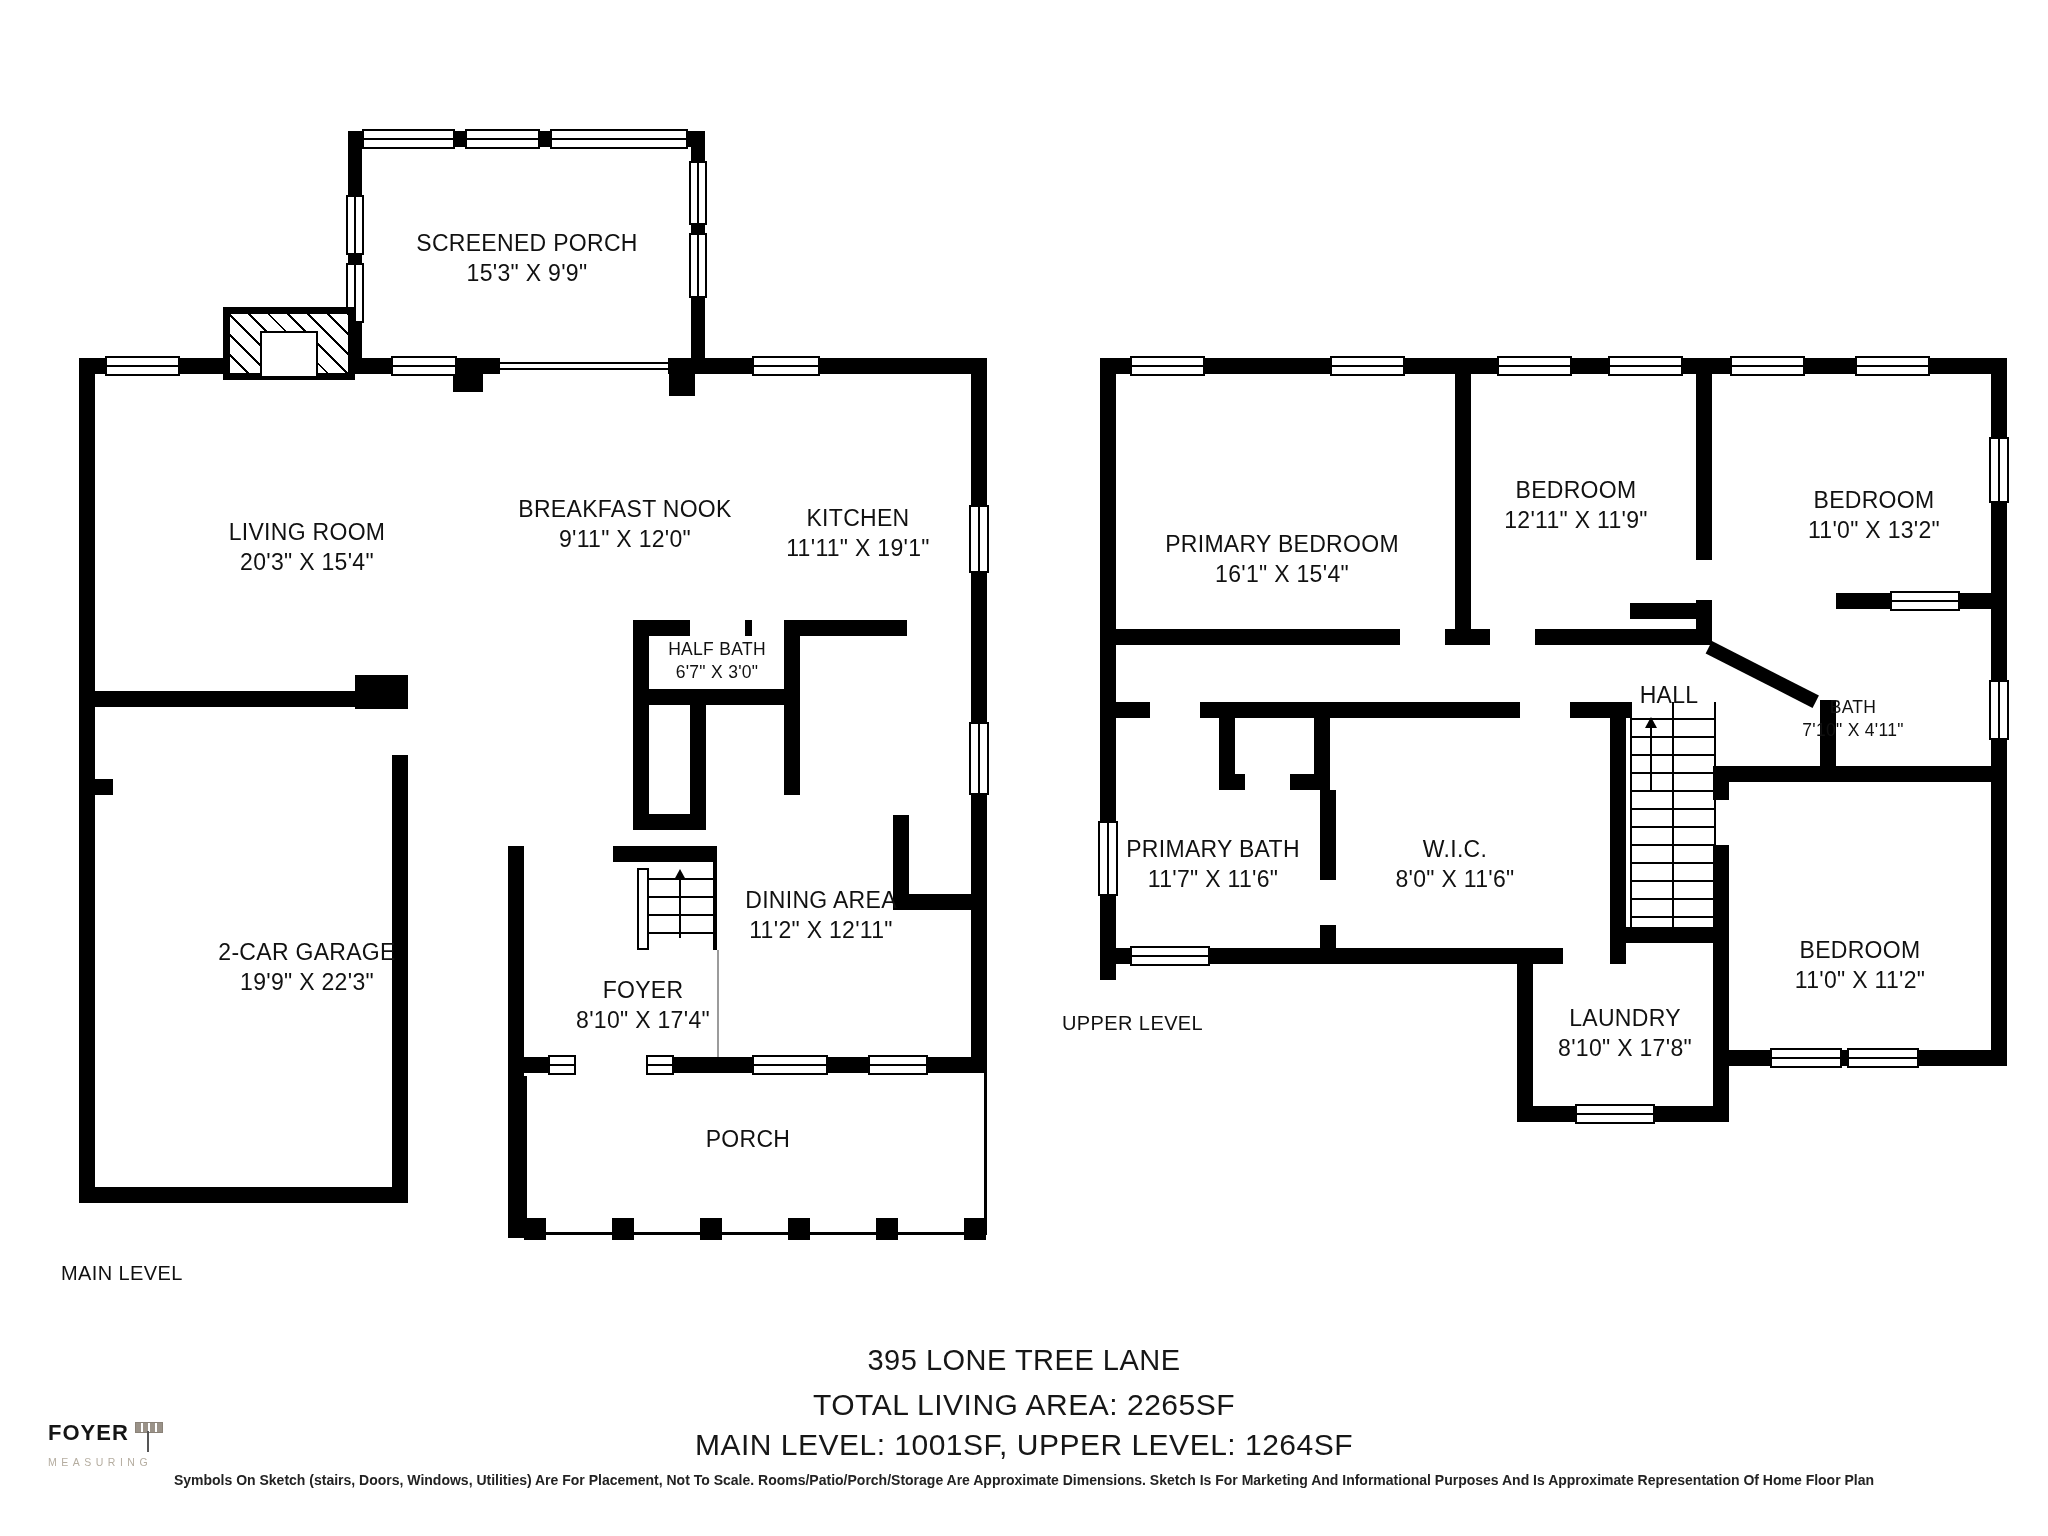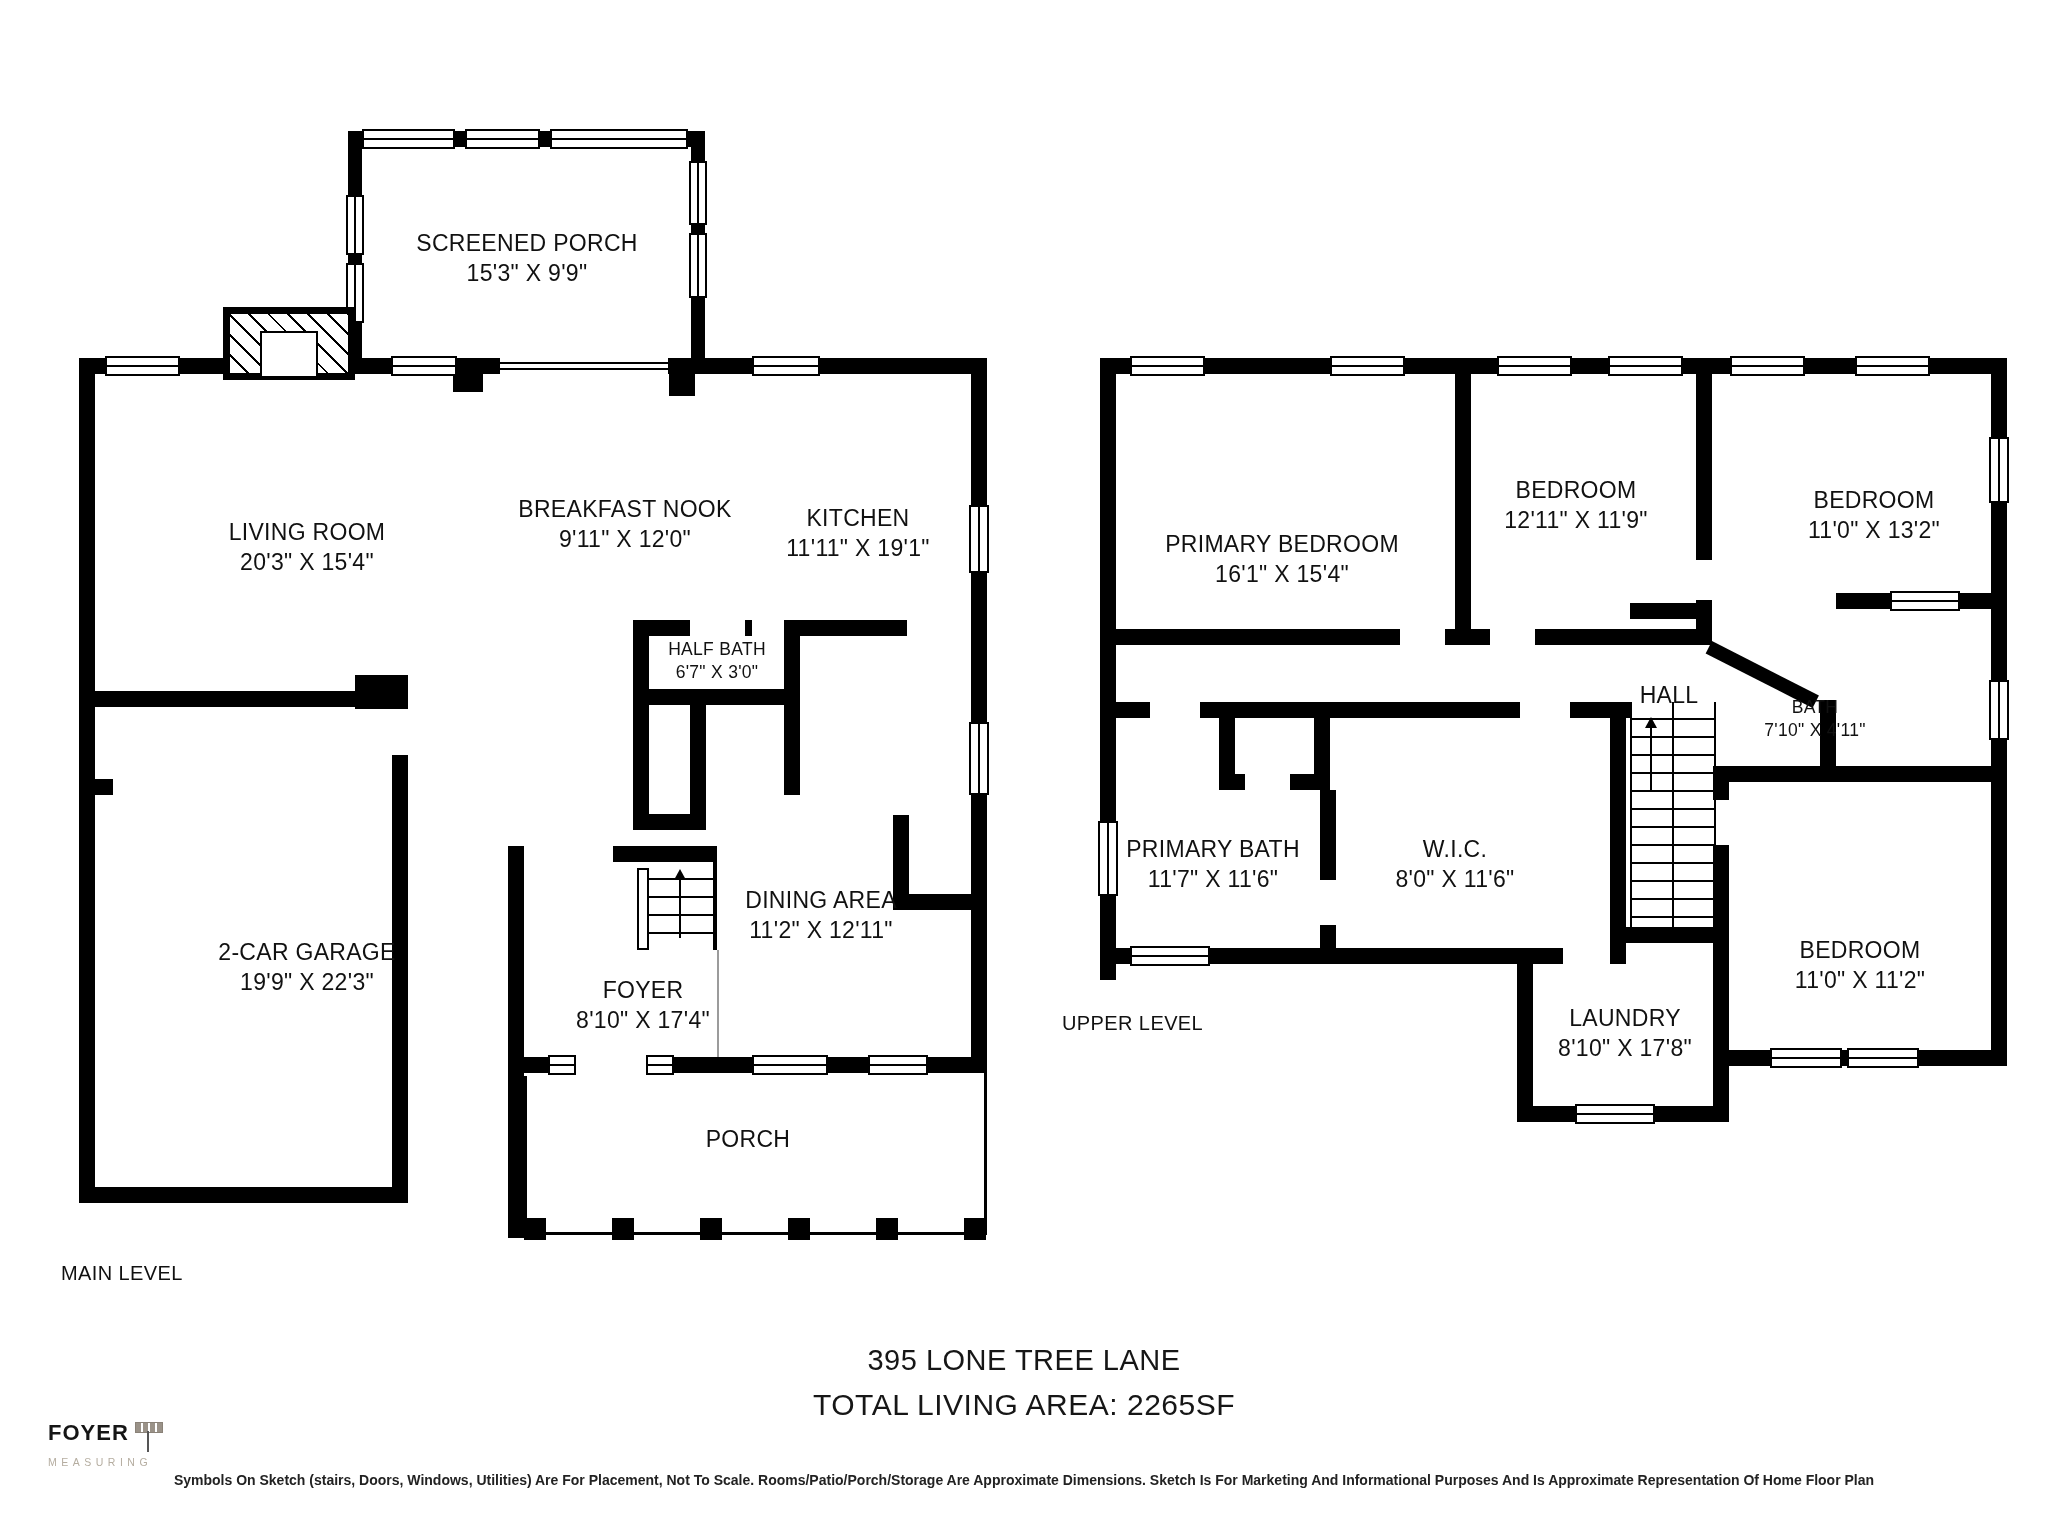--- a/index.html
+++ b/index.html
@@ -232,21 +232,21 @@
       <div>BEDROOM</div>
       <div>12'11" X 11'9"</div>
     </div>
     <div class="rlabel" style="left:1874px;top:516px">
       <div>BEDROOM</div>
       <div>11'0" X 13'2"</div>
     </div>
     <div class="rlabel" style="left:1669px;top:696px">
       <div>HALL</div>
     </div>
-    <div class="rlabel" style="left:1815px;top:719px;font-size:17.5px">
+    <div class="rlabel" style="left:1853px;top:719px;font-size:17.5px">
       <div>BATH</div>
       <div>7'10" X 4'11"</div>
     </div>
     <div class="rlabel" style="left:1213px;top:865px">
       <div>PRIMARY BATH</div>
       <div>11'7" X 11'6"</div>
     </div>
     <div class="rlabel" style="left:1455px;top:865px">
       <div>W.I.C.</div>
       <div>8'0" X 11'6"</div>
@@ -257,20 +257,21 @@
     </div>
     <div class="rlabel" style="left:1625px;top:1034px">
       <div>LAUNDRY</div>
       <div>8'10" X 17'8"</div>
     </div>
     <div class="lvl" style="left:1062px;top:1012px">UPPER LEVEL</div>
   </div>
 
   <div class="footer-line" style="top:1344px;font-size:29px;letter-spacing:.5px">395 LONE TREE LANE</div>
   <div class="footer-line" style="top:1388px;font-size:30px;letter-spacing:.5px">TOTAL LIVING AREA: 2265SF</div>
+  <div class="footer-line" style="top:1428px;font-size:30px;letter-spacing:.5px">MAIN LEVEL: 1001SF, UPPER LEVEL: 1264SF</div>
   <div class="footer-line" style="top:1472px;font-size:14px;font-weight:600;color:#222">Symbols On Sketch (stairs, Doors, Windows, Utilities) Are For Placement, Not To Scale. Rooms/Patio/Porch/Storage Are Approximate Dimensions. Sketch Is For Marketing And Informational Purposes And Is Approximate Representation Of Home Floor Plan</div>
 
   <div class="logo">
     <span class="logo-name">FOYER</span><span class="logo-icon"><span class="logo-bar"></span><span class="logo-stem"></span></span>
     <div class="logo-sub">MEASURING</div>
   </div>
 
 </div>
 
 </body></html>

